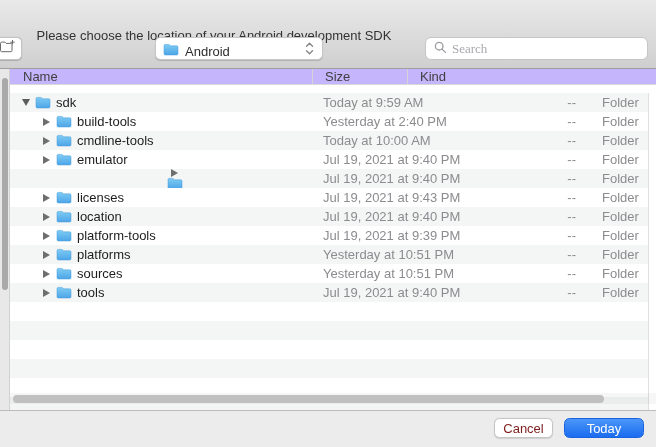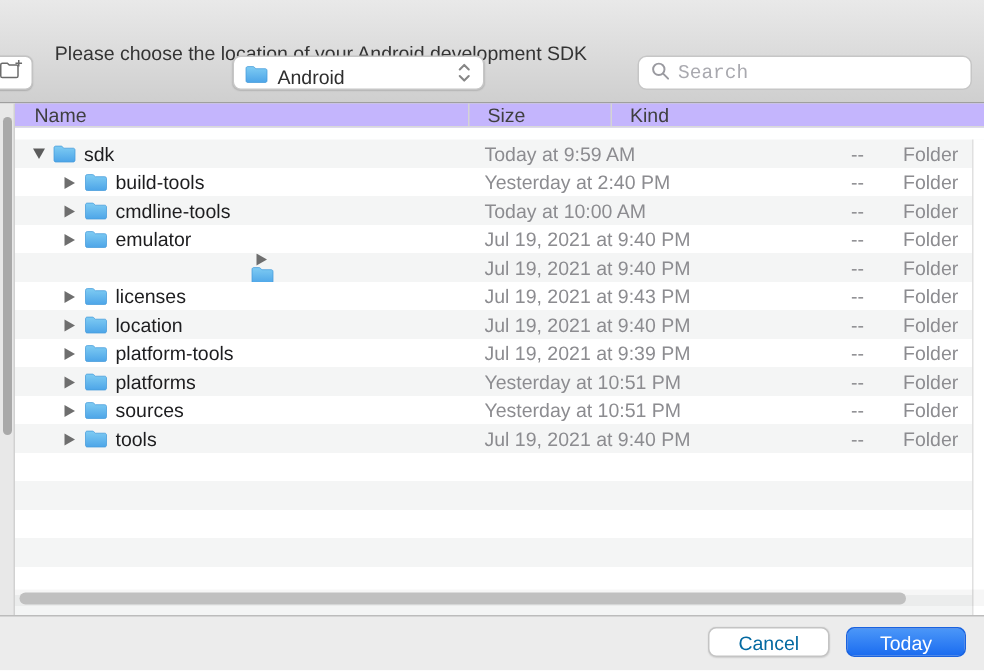--- a/index.html
+++ b/index.html
@@ -33,21 +33,21 @@
     display:flex; align-items:flex-end; padding:0 8px 0 7px;
   }
   .location-dropdown .dd-label { margin-left:6px; flex:1; color:#2e2e2e; }
   .search-field {
     position:absolute; left:425px; top:37px; width:223px; height:23px;
     background:#ffffff; border:1px solid #c6c6c6; border-radius:6px;
     display:flex; align-items:center; padding:0 8px;
   }
   .search-field input {
     border:none; outline:none; background:transparent; margin-left:5px;
-    font-family:Liberation Mono, monospace; font-size:13px; flex:1; min-width:0;
+    font-family:Liberation Serif, serif; font-size:13px; flex:1; min-width:0;
     color:#333;
   }
   .search-field input::placeholder { color:#a9a9af; }
   
   .list-header {
     position:absolute; left:10px; top:69px; right:0; height:16px;
     background:#c4b5fd; border-bottom:1px solid #d9d9d9;
     display:flex; align-items:center; color:#3f3f3f;
   }
   .list-header .col { height:100%; display:flex; align-items:center; }
@@ -104,22 +104,22 @@
   .bottom-bar {
     position:absolute; left:0; right:0; bottom:0; height:37px;
     background:#ececec; border-top:1px solid #bcbcbc;
   }
   .btn {
     position:absolute; top:7px; height:20px; border-radius:5.5px;
     font-family:"Liberation Sans", sans-serif; font-size:13px;
     display:flex; align-items:center; justify-content:center; cursor:default;
   }
   .cancel-btn {
-    right:103px; width:81px; background:#ffffff;
-    border:1px solid #c4c4c4; color:#0369a1;
+    right:103px; width:59px; background:#ffffff;
+    border:1px solid #c4c4c4; color:#7f1d1d;
     box-shadow:0 0.5px 1px rgba(0,0,0,.12);
   }
   .choose-btn {
     right:12px; width:80px; border:1px solid var(--accent-dark, #1a63e0);
     background:linear-gradient(var(--accent-light, #4b97f8), var(--accent, #1b6cf0));
     color:#ffffff;
   }
   .svgdefs { position:absolute; width:0; height:0; }
 </style>
 </head>

